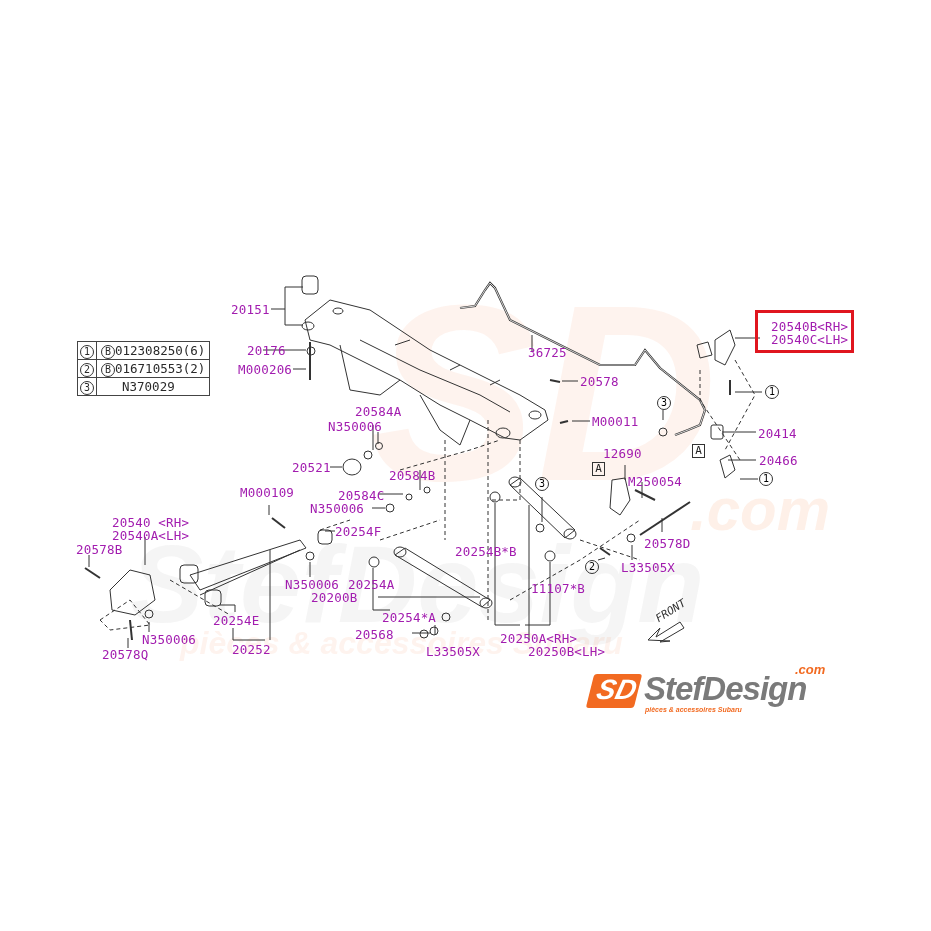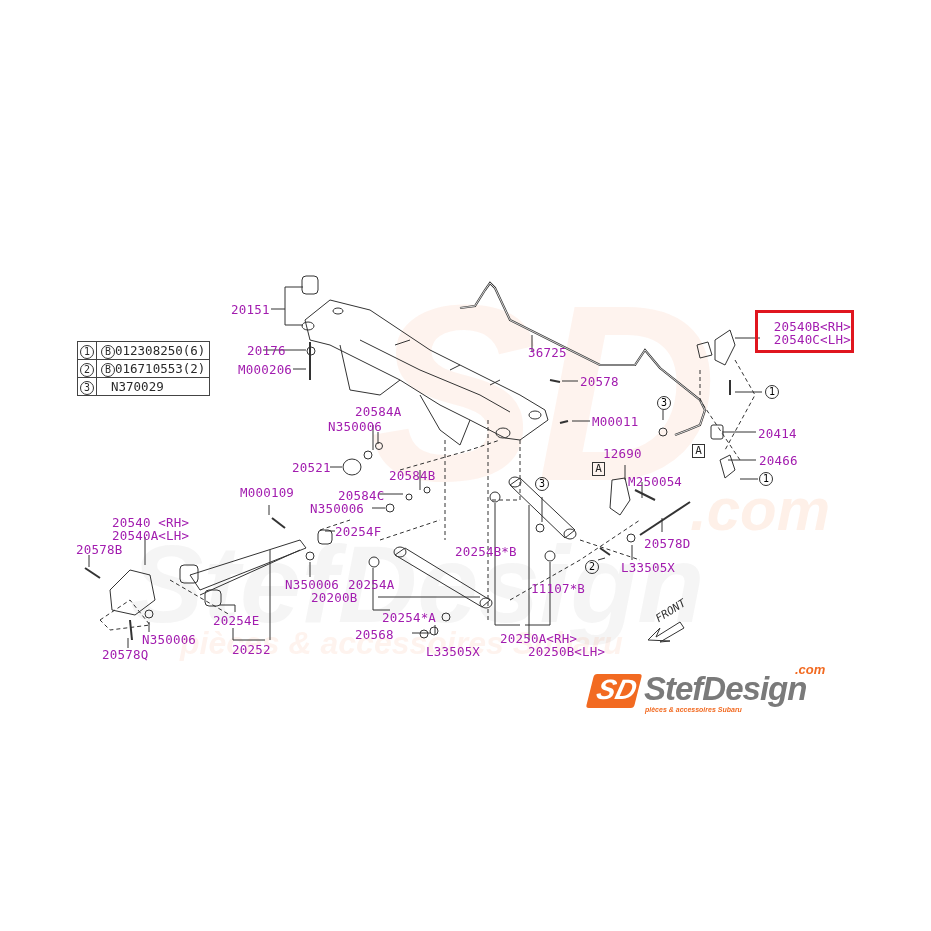--- a/index.html
+++ b/index.html
@@ -5,21 +5,21 @@
   html,body{margin:0;padding:0;background:#fff;}
   body{width:931px;height:931px;position:relative;overflow:hidden;font-family:"DejaVu Sans Mono","Liberation Mono",monospace;}
   .stage{position:absolute;left:0;top:0;width:931px;height:931px;}
   .lbl{position:absolute;font-size:12.5px;color:#a21caf;letter-spacing:0.2px;white-space:nowrap;line-height:13px;}
   .legend{position:absolute;left:77px;top:341px;border-collapse:collapse;font-size:12.5px;color:#2a2a2a;}
   .legend td{border:1px solid #444;padding:0 4px;height:17px;line-height:15px;}
   .legend td.num{width:14px;text-align:center;padding:0 2px;}
   .circ{display:inline-block;width:12px;height:12px;border:1px solid #333;border-radius:50%;font-size:10px;line-height:12px;text-align:center;}
   .boxA{position:absolute;width:11px;height:12px;border:1px solid #333;font-size:11px;line-height:12px;text-align:center;color:#222;}
   .callout{position:absolute;left:755px;top:310px;width:99px;height:43px;border:3px solid #e0161f;box-sizing:border-box;}
-  .callout .lbl{position:static;display:block;margin-left:7px;text-align:right;}
+  .callout .lbl{position:static;display:block;margin-left:13px;}
   .front{position:absolute;left:660px;top:612px;font-size:11px;font-style:italic;color:#333;transform:rotate(-32deg);transform-origin:left bottom;}
   .logo{position:absolute;left:590px;top:668px;width:260px;height:50px;}
   .logo-text{position:absolute;left:54px;top:2px;font-family:"Liberation Sans",sans-serif;font-style:italic;font-weight:bold;font-size:33px;color:#7a7a7a;letter-spacing:-1px;}
   .logo-com{position:absolute;left:205px;top:-6px;font-family:"Liberation Sans",sans-serif;font-style:italic;font-weight:bold;font-size:13px;color:#f26a21;}
   .logo-sub{position:absolute;left:55px;top:38px;font-family:"Liberation Sans",sans-serif;font-style:italic;font-weight:bold;font-size:7px;color:#f26a21;white-space:nowrap;}
   .logo-badge{position:absolute;left:0;top:6px;width:48px;height:34px;background:#f26a21;transform:skewX(-14deg);border-radius:3px;}
   .logo-badge span{position:absolute;left:7px;top:0px;font-family:"Liberation Sans",sans-serif;font-weight:bold;font-style:italic;font-size:28px;color:#fff;}
   .wm{position:absolute;font-family:"Liberation Sans",sans-serif;font-style:italic;font-weight:bold;}
 </style>
 </head>
@@ -169,21 +169,21 @@
         <tr>
       <td class="num"><span class="circ">1</span></td>
       <td><span class="circ">B</span><span>012308250(6)</span></td>
     </tr>
     <tr>
       <td class="num"><span class="circ">2</span></td>
       <td><span class="circ">B</span><span>016710553(2)</span></td>
     </tr>
     <tr>
       <td class="num"><span class="circ">3</span></td>
-      <td style="padding-left:14px"><span>N370029</span></td>
+      <td style="padding-left:25px"><span>N370029</span></td>
     </tr>
   </tbody>
     </table>
 
   <div class="callout">
     <span class="lbl" style="margin-top:7px">20540B&lt;RH&gt;</span>
     <span class="lbl">20540C&lt;LH&gt;</span>
   </div>
 
   <span class="lbl" style="left:231px;top:303px">20151</span>

